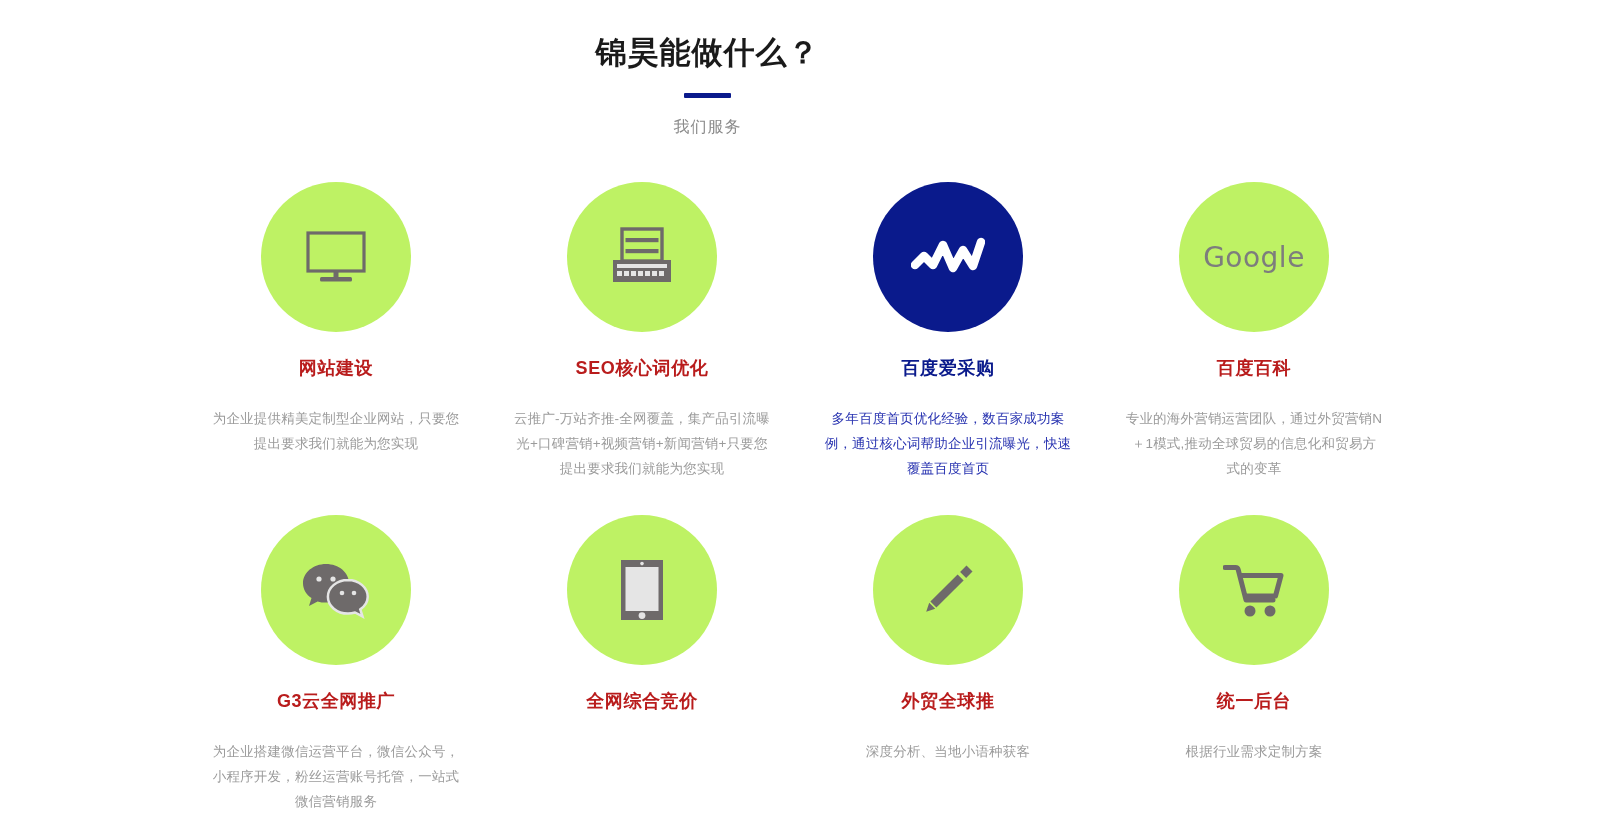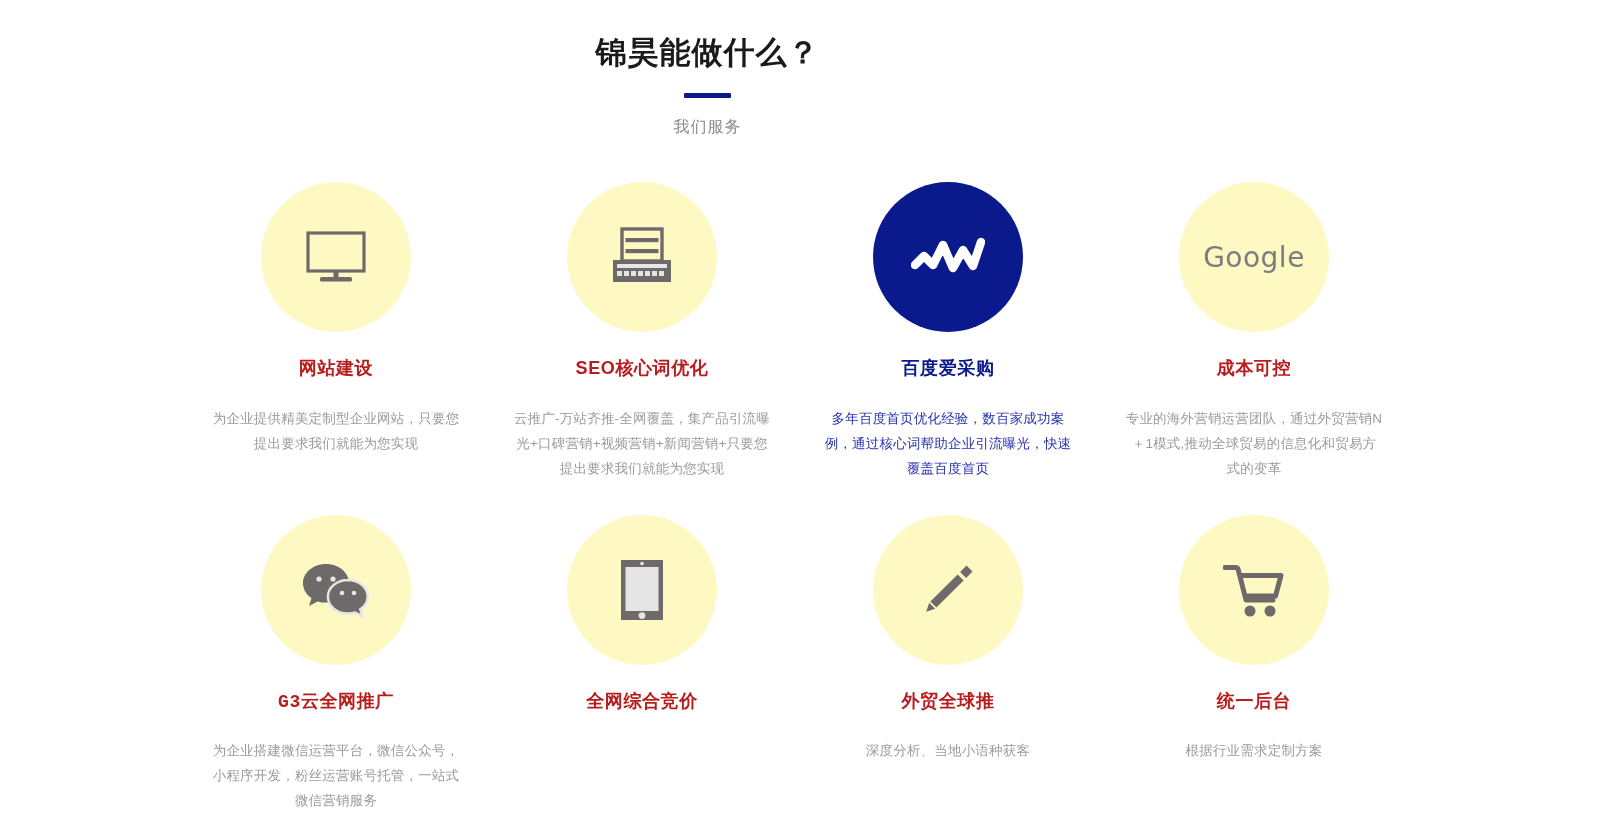--- a/index.html
+++ b/index.html
@@ -52,27 +52,27 @@
     width: 1225px;
     display: flex;
     flex-wrap: wrap;
   }
   .card {
     width: 306px;
     padding-top: 12px;
     text-align: center;
     cursor: default;
   }
-  .card-row2 { margin-top: 22px; font-family: Liberation Mono, monospace; }
+  .card-row2 { margin-top: 22px; }
 
   .icon-circle {
     width: 150px;
     height: 150px;
     border-radius: 50%;
-    background: #fef9c3;
+    background: #bef264;
     margin: 0 auto;
     display: flex;
     align-items: center;
     justify-content: center;
   }
   .card.active .icon-circle { background: #0a1a8c; }
 
   .card-title {
     margin-top: 24px;
     font-size: 18px;
@@ -151,21 +151,21 @@
             <polyline points="4,31 13,22 22,31 32,11 42,34 52,16 62,32 70,8" fill="none" stroke="#ffffff" stroke-width="8.5" stroke-linecap="round" stroke-linejoin="round"></polyline>
           </svg>
         </div>
         <div class="card-title">百度爱采购</div>
         <div class="card-desc">多年百度首页优化经验，数百家成功案例，通过核心词帮助企业引流曝光，快速覆盖百度首页</div>
       </div>
       <div class="card">
         <div class="icon-circle">
           <span class="google-word">Google</span>
         </div>
-        <div class="card-title">成本可控</div>
+        <div class="card-title">百度百科</div>
         <div class="card-desc">专业的海外营销运营团队，通过外贸营销N＋1模式,推动全球贸易的信息化和贸易方式的变革</div>
       </div>
       <div class="card card-row2">
         <div class="icon-circle">
           <svg class="icon-svg" width="72" height="60" viewBox="0 0 72 60">
             <path d="M26 4C13.3 4 3 12.6 3 23.2c0 6 3.3 11.4 8.5 14.9L9 46l8.6-4.6c2.6.8 5.4 1.2 8.4 1.2 12.7 0 23-8.6 23-19.4S38.7 4 26 4z" fill="#6e6a6a"></path>
             <circle cx="19" cy="19" r="2.6" fill="#e5e5e5"></circle>
             <circle cx="33" cy="19" r="2.6" fill="#e5e5e5"></circle>
             <path d="M48 20c-11.1 0-20.1 7.5-20.1 16.8 0 9.3 9 16.8 20.1 16.8 2.5 0 4.9-.4 7.1-1.1l7.4 3.9-2.2-7c4.5-3.1 7.4-7.7 7.4-12.6C67.7 27.5 58.7 20 48 20z" fill="#6e6a6a" stroke="#e5e5e5" stroke-width="2.5"></path>
             <circle cx="42" cy="33" r="2.3" fill="#e5e5e5"></circle>

